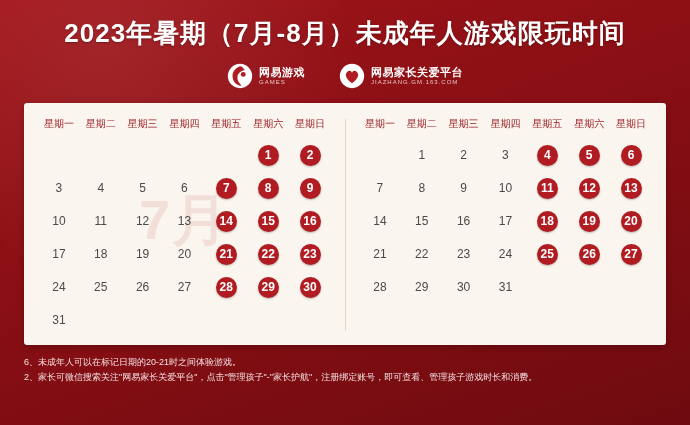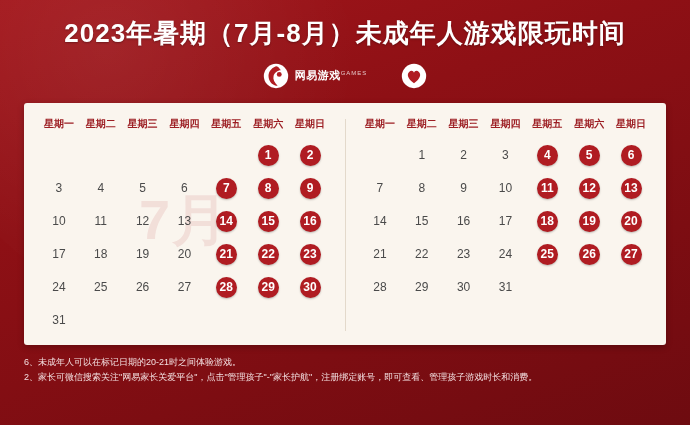--- a/index.html
+++ b/index.html
@@ -54,21 +54,21 @@
     align-items: center;
     gap: 6px;
   }
   .logo-mark {
     width: 26px;
     height: 26px;
     display: block;
   }
   .logo-text {
     display: flex;
-    flex-direction: row;
+    flex-direction: column;
     line-height: 1.05;
   }
   .logo-main {
     color: #ffffff;
     font-size: 11px;
     font-weight: bold;
     letter-spacing: 0.5px;
   }
   .logo-sub {
     color: rgba(255,255,255,0.75);
@@ -112,21 +112,21 @@
   }
   table.cal-grid {
     position: relative;
     width: 100%;
     border-collapse: collapse;
     table-layout: fixed;
   }
   table.cal-grid th {
     color: #9c1d22;
     font-size: 10px;
-    font-weight: bold;
+    font-weight: normal;
     padding: 4px 0 8px 0;
     text-align: center;
   }
   table.cal-grid td {
     height: 31px;
     text-align: center;
     vertical-align: middle;
     font-size: 12px;
     color: #4a4a4a;
   }
@@ -174,20 +174,24 @@
       <div class="logo-text">
         <span class="logo-main">网易游戏</span>
         <span class="logo-sub">GAMES</span>
       </div>
     </div>
     <div class="logo-unit">
       <svg class="logo-mark" viewBox="0 0 32 32">
         <circle cx="16" cy="16" r="15" fill="#ffffff"></circle>
         <path d="M16 25 C8 19 7 14 10 11 C12.5 8.5 15.5 10 16 12 C16.5 10 19.5 8.5 22 11 C25 14 24 19 16 25 Z" fill="#b01c22"></path>
       </svg>
+      <div class="logo-text">
+        <span class="logo-main">网易家长关爱平台</span>
+        <span class="logo-sub">JIAZHANG.GM.163.COM</span>
+      </div>
     </div>
   </div>
 
   <div class="calendars">
     <div class="cal">
       <div class="watermark">7月</div>
       <table class="cal-grid">
         <thead>
           <tr>
             <th>星期一</th>

